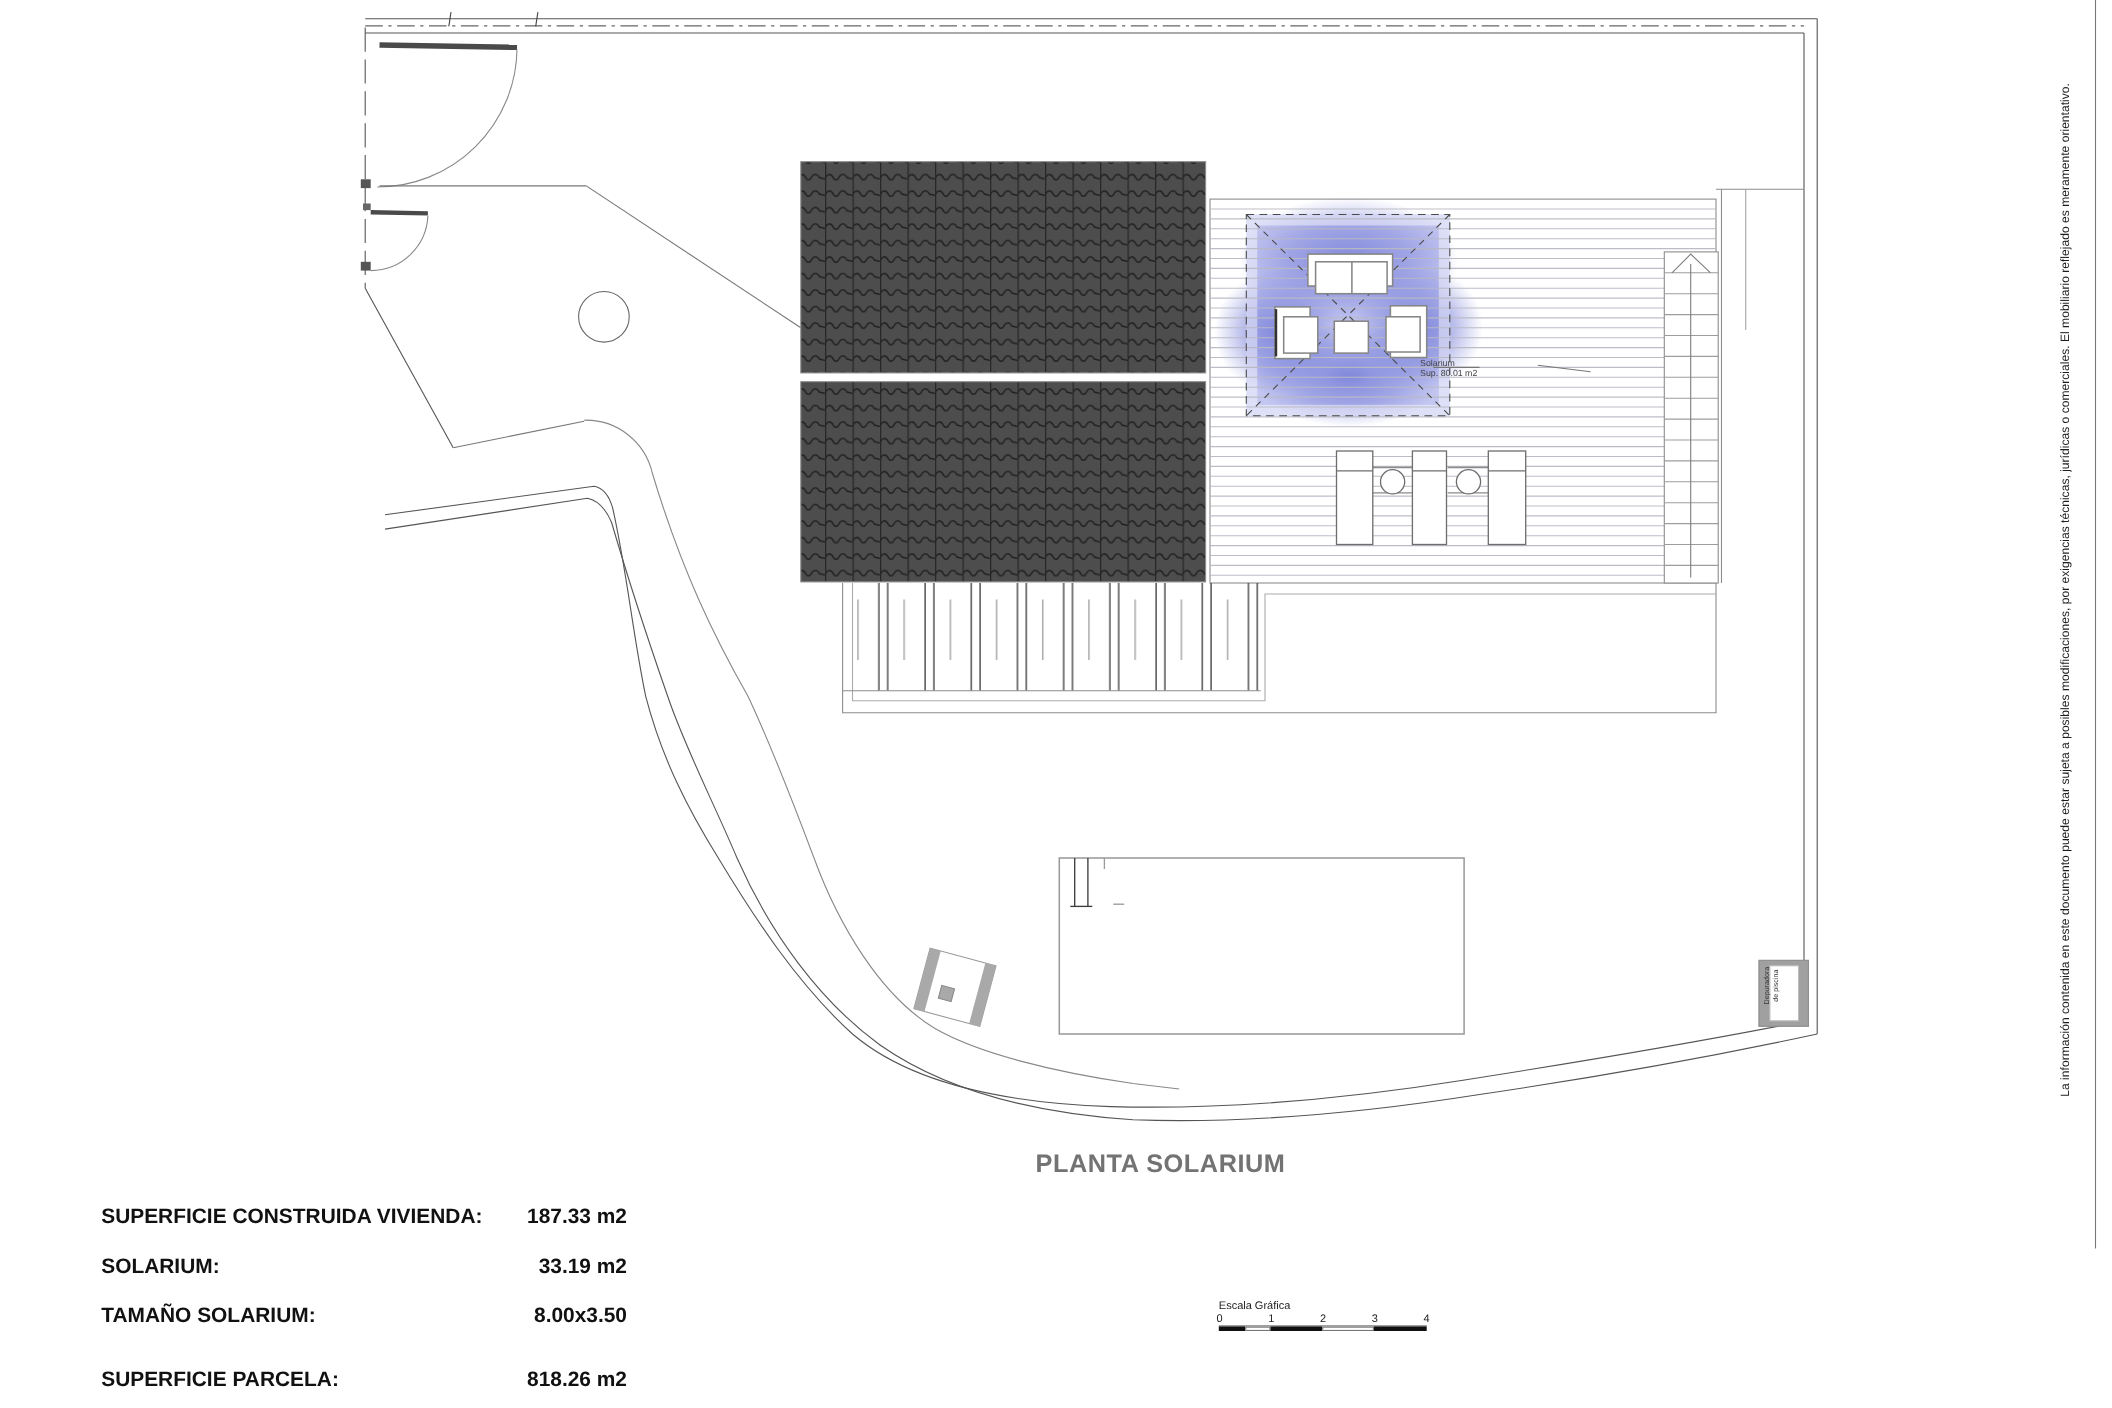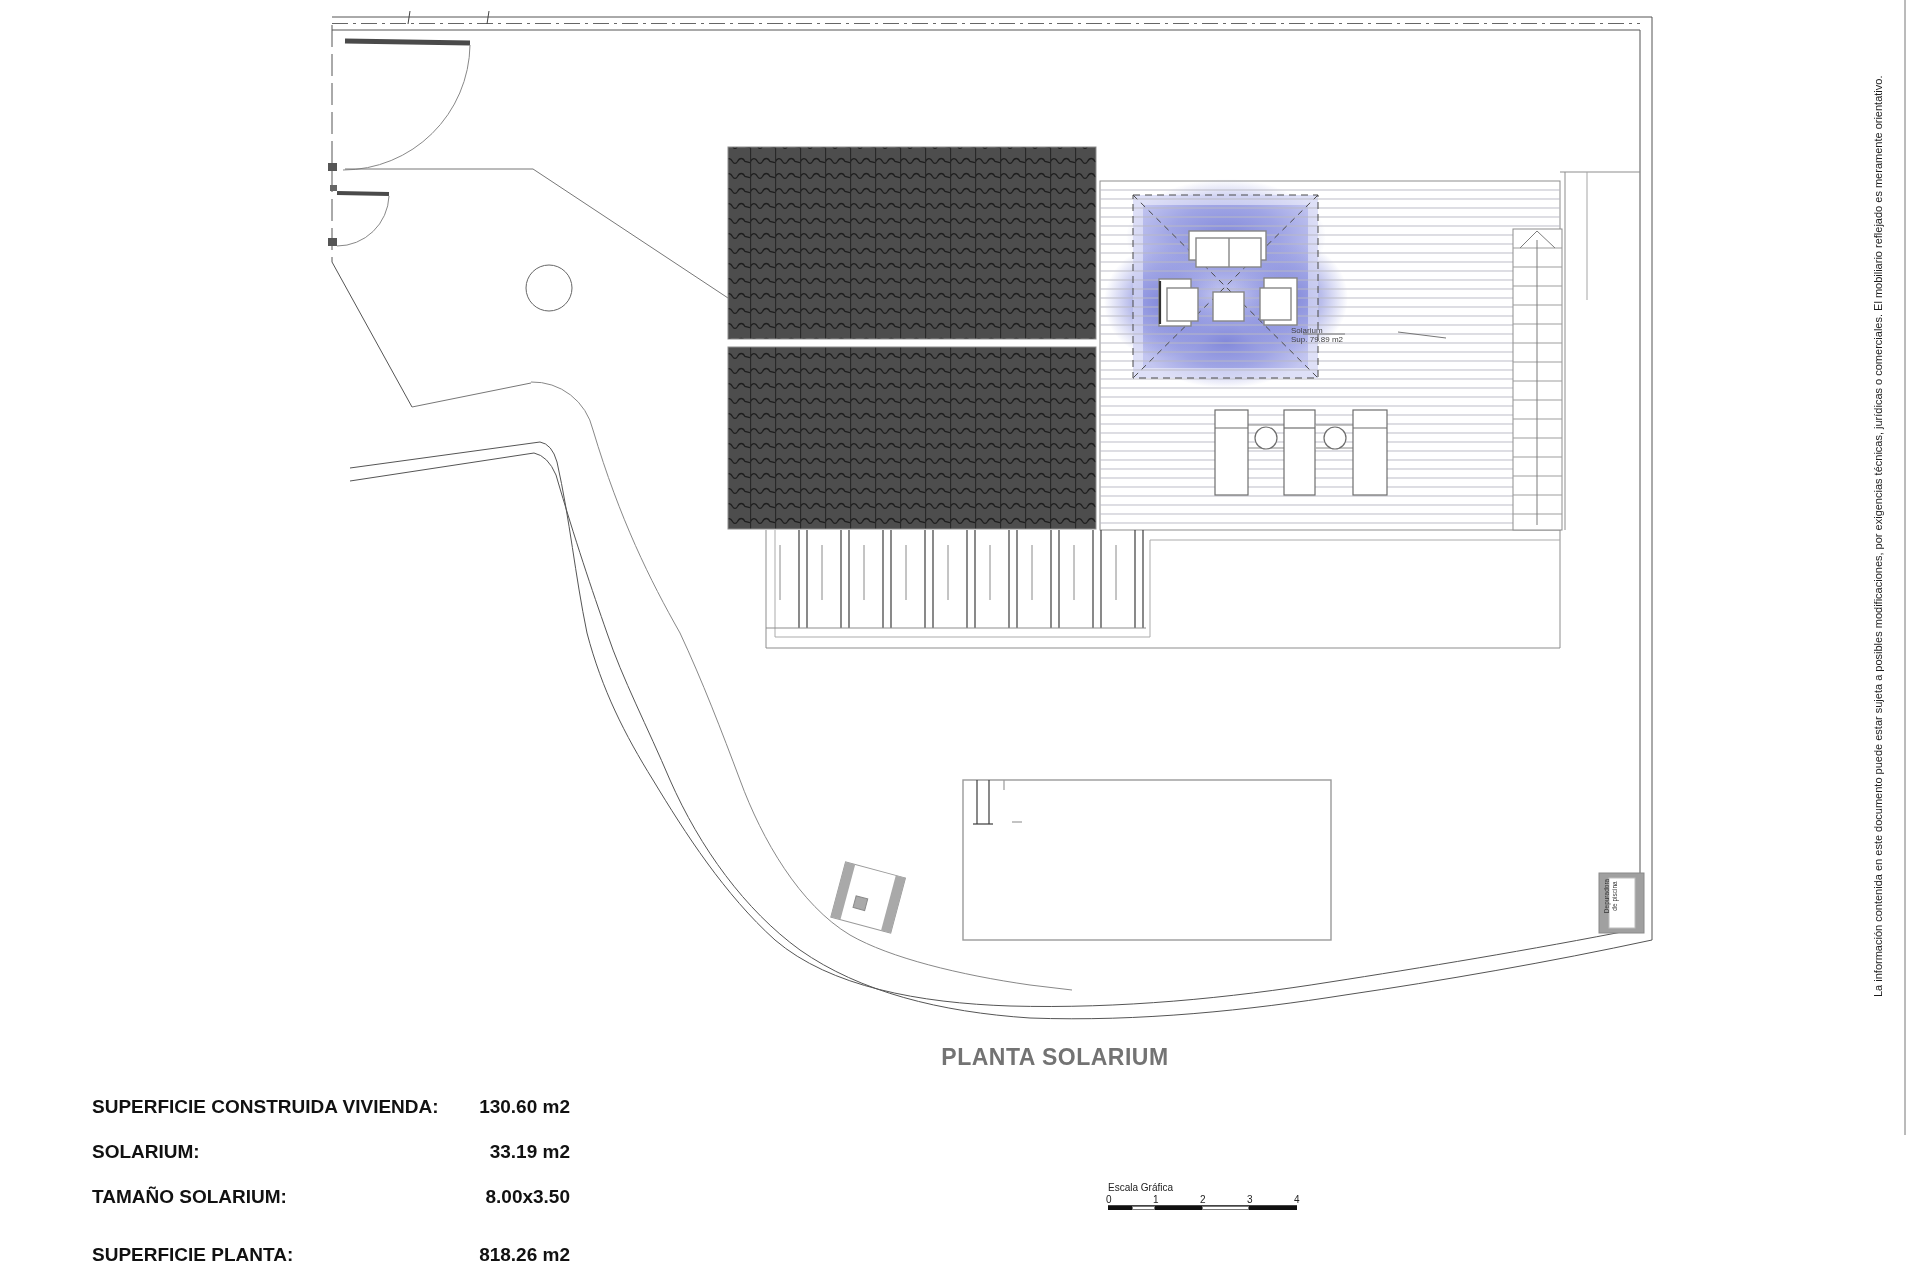--- a/index.html
+++ b/index.html
@@ -217,39 +217,39 @@
     </g>
 
     <line x1="1905" y1="0" x2="1905" y2="1135" stroke="#777"></line>
   </svg>
 
   <div class="page-title">PLANTA SOLARIUM</div>
 
   <div class="summary">
     <div class="summary-row r1">
       <span>SUPERFICIE CONSTRUIDA VIVIENDA:</span>
-      <span>130.60 m2</span>
+      <span>187.33 m2</span>
     </div>
     <div class="summary-row r2">
       <span>SOLARIUM:</span>
       <span>33.19 m2</span>
     </div>
     <div class="summary-row r3">
       <span>TAMAÑO SOLARIUM:</span>
       <span>8.00x3.50</span>
     </div>
     <div class="summary-row r4">
-      <span>SUPERFICIE PLANTA:</span>
+      <span>SUPERFICIE PARCELA:</span>
       <span>818.26 m2</span>
     </div>
   </div>
 
   <div class="solarium-note">
     <div>Solarium</div>
-    <div>Sup. 79.89 m2</div>
+    <div>Sup. 80.01 m2</div>
   </div>
 
   <div class="equip-label">
     <div class="txt">
       <div>Depuradora</div>
       <div>de piscina</div>
     </div>
   </div>
 
   <div class="disclaimer">La información contenida en este documento puede estar sujeta a posibles modificaciones, por exigencias técnicas, jurídicas o comerciales. El mobiliario reflejado es meramente orientativo.</div>

